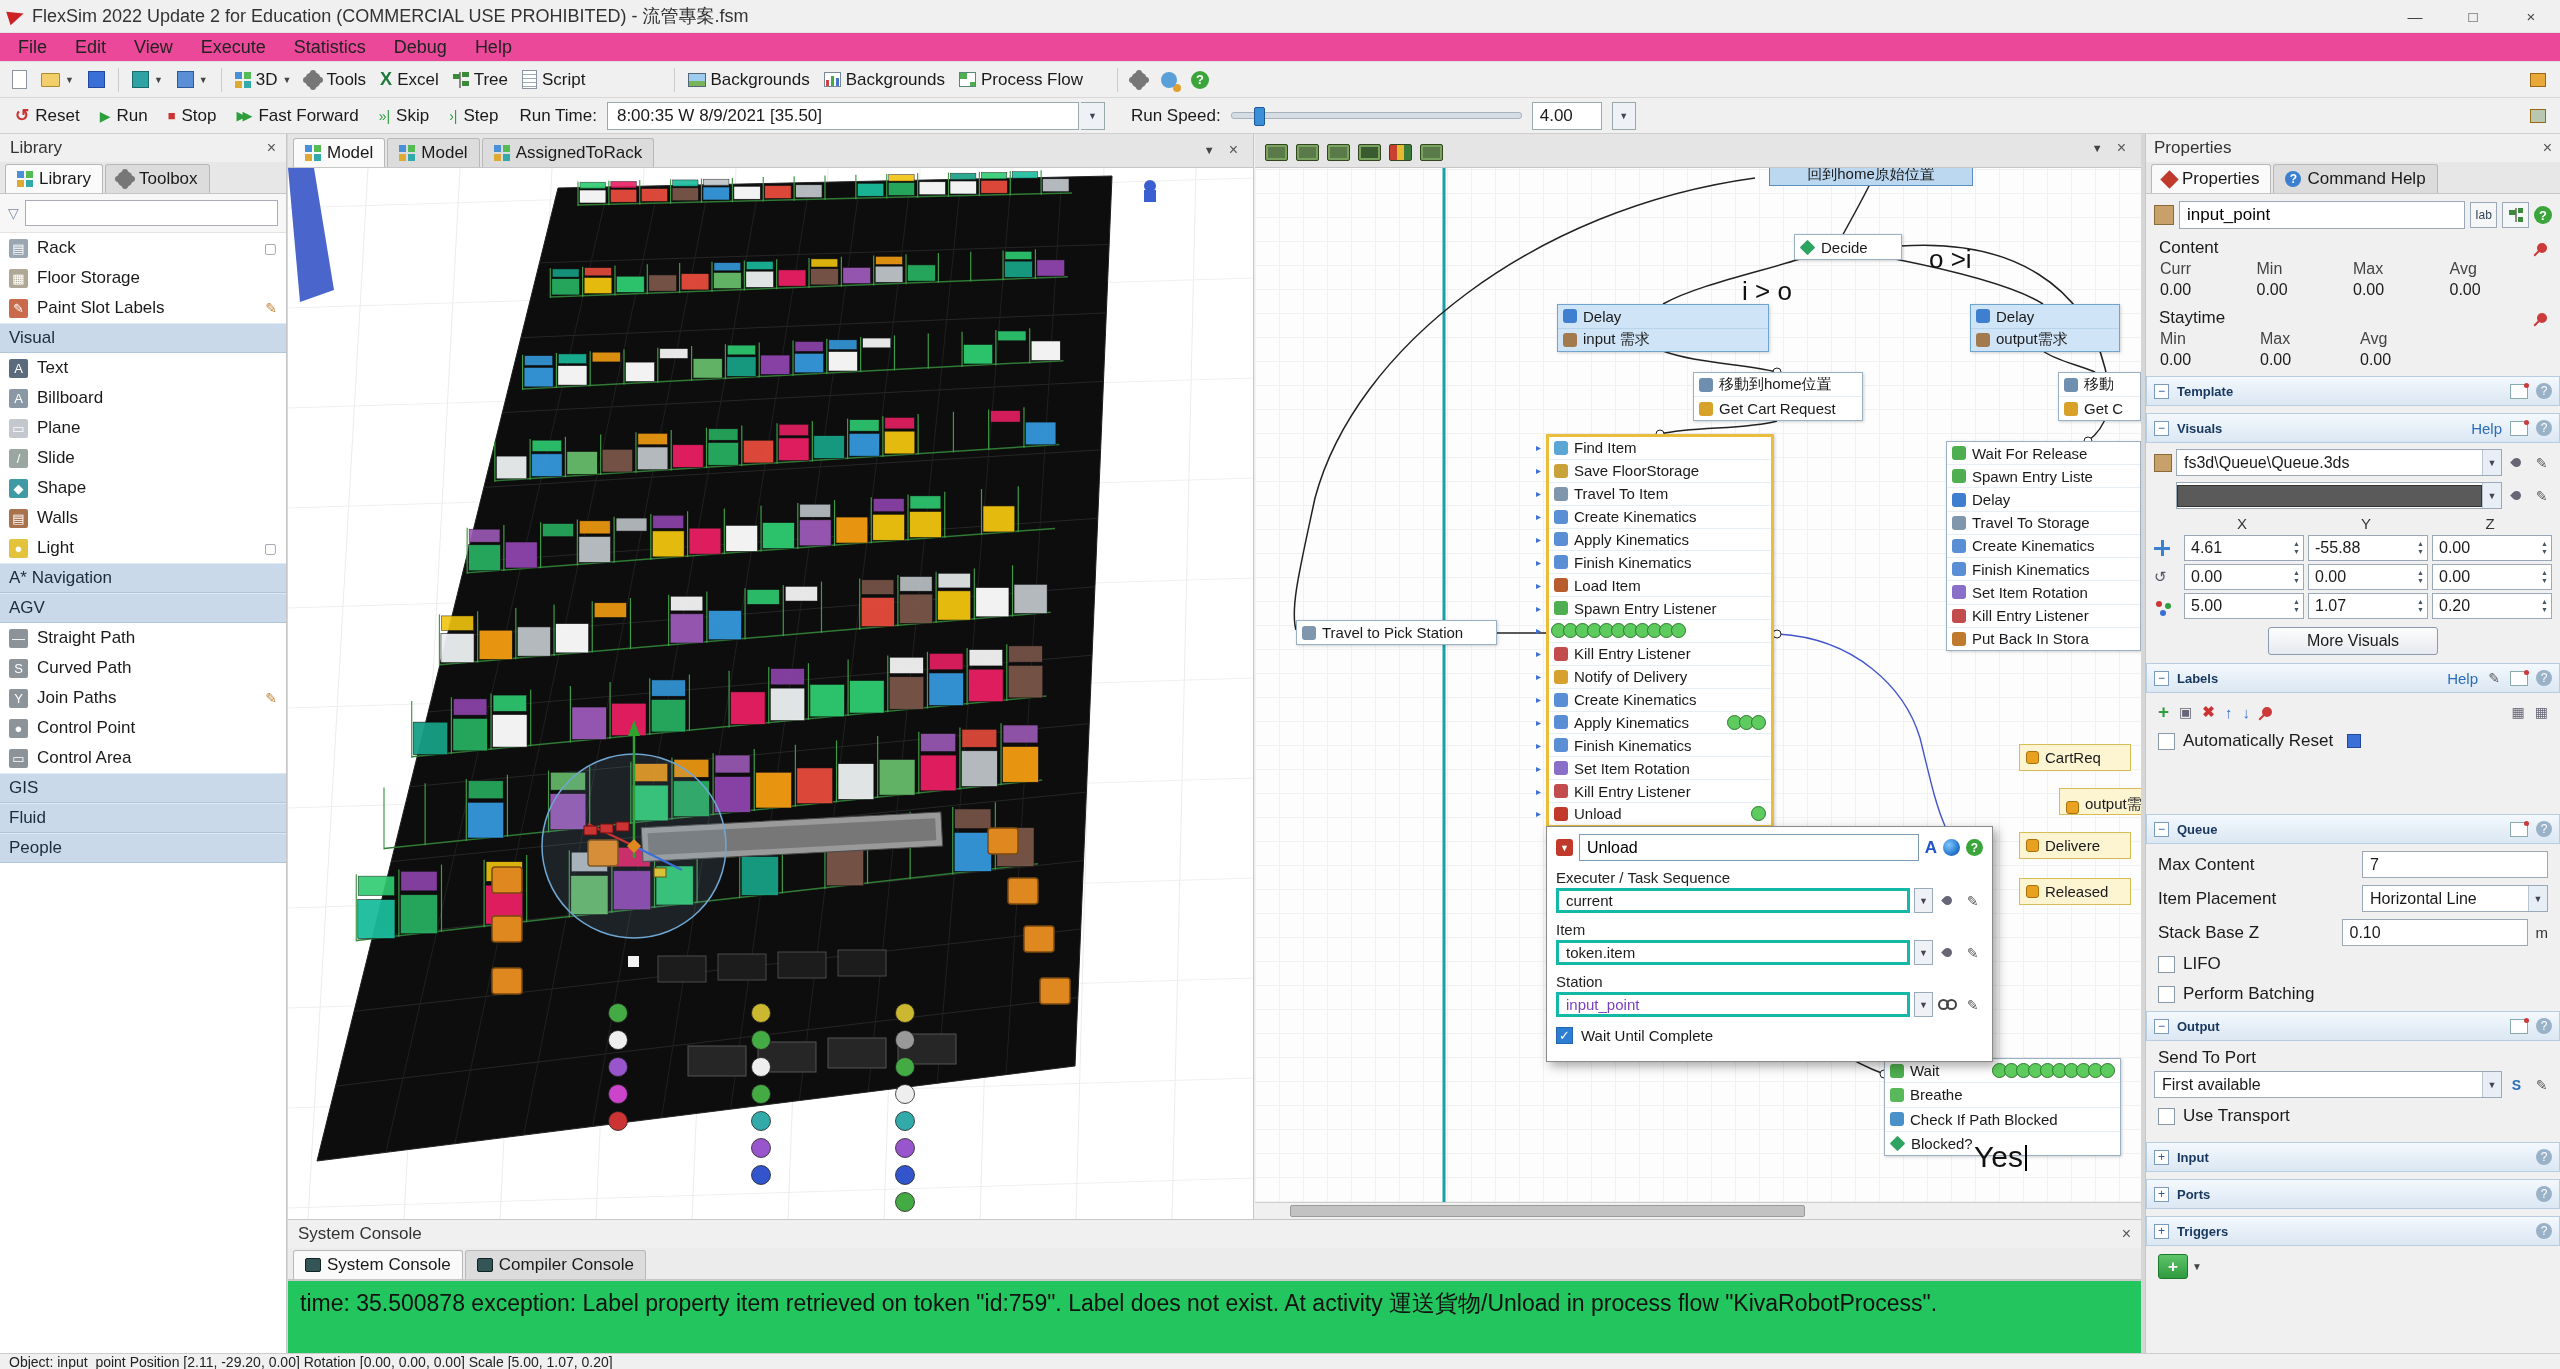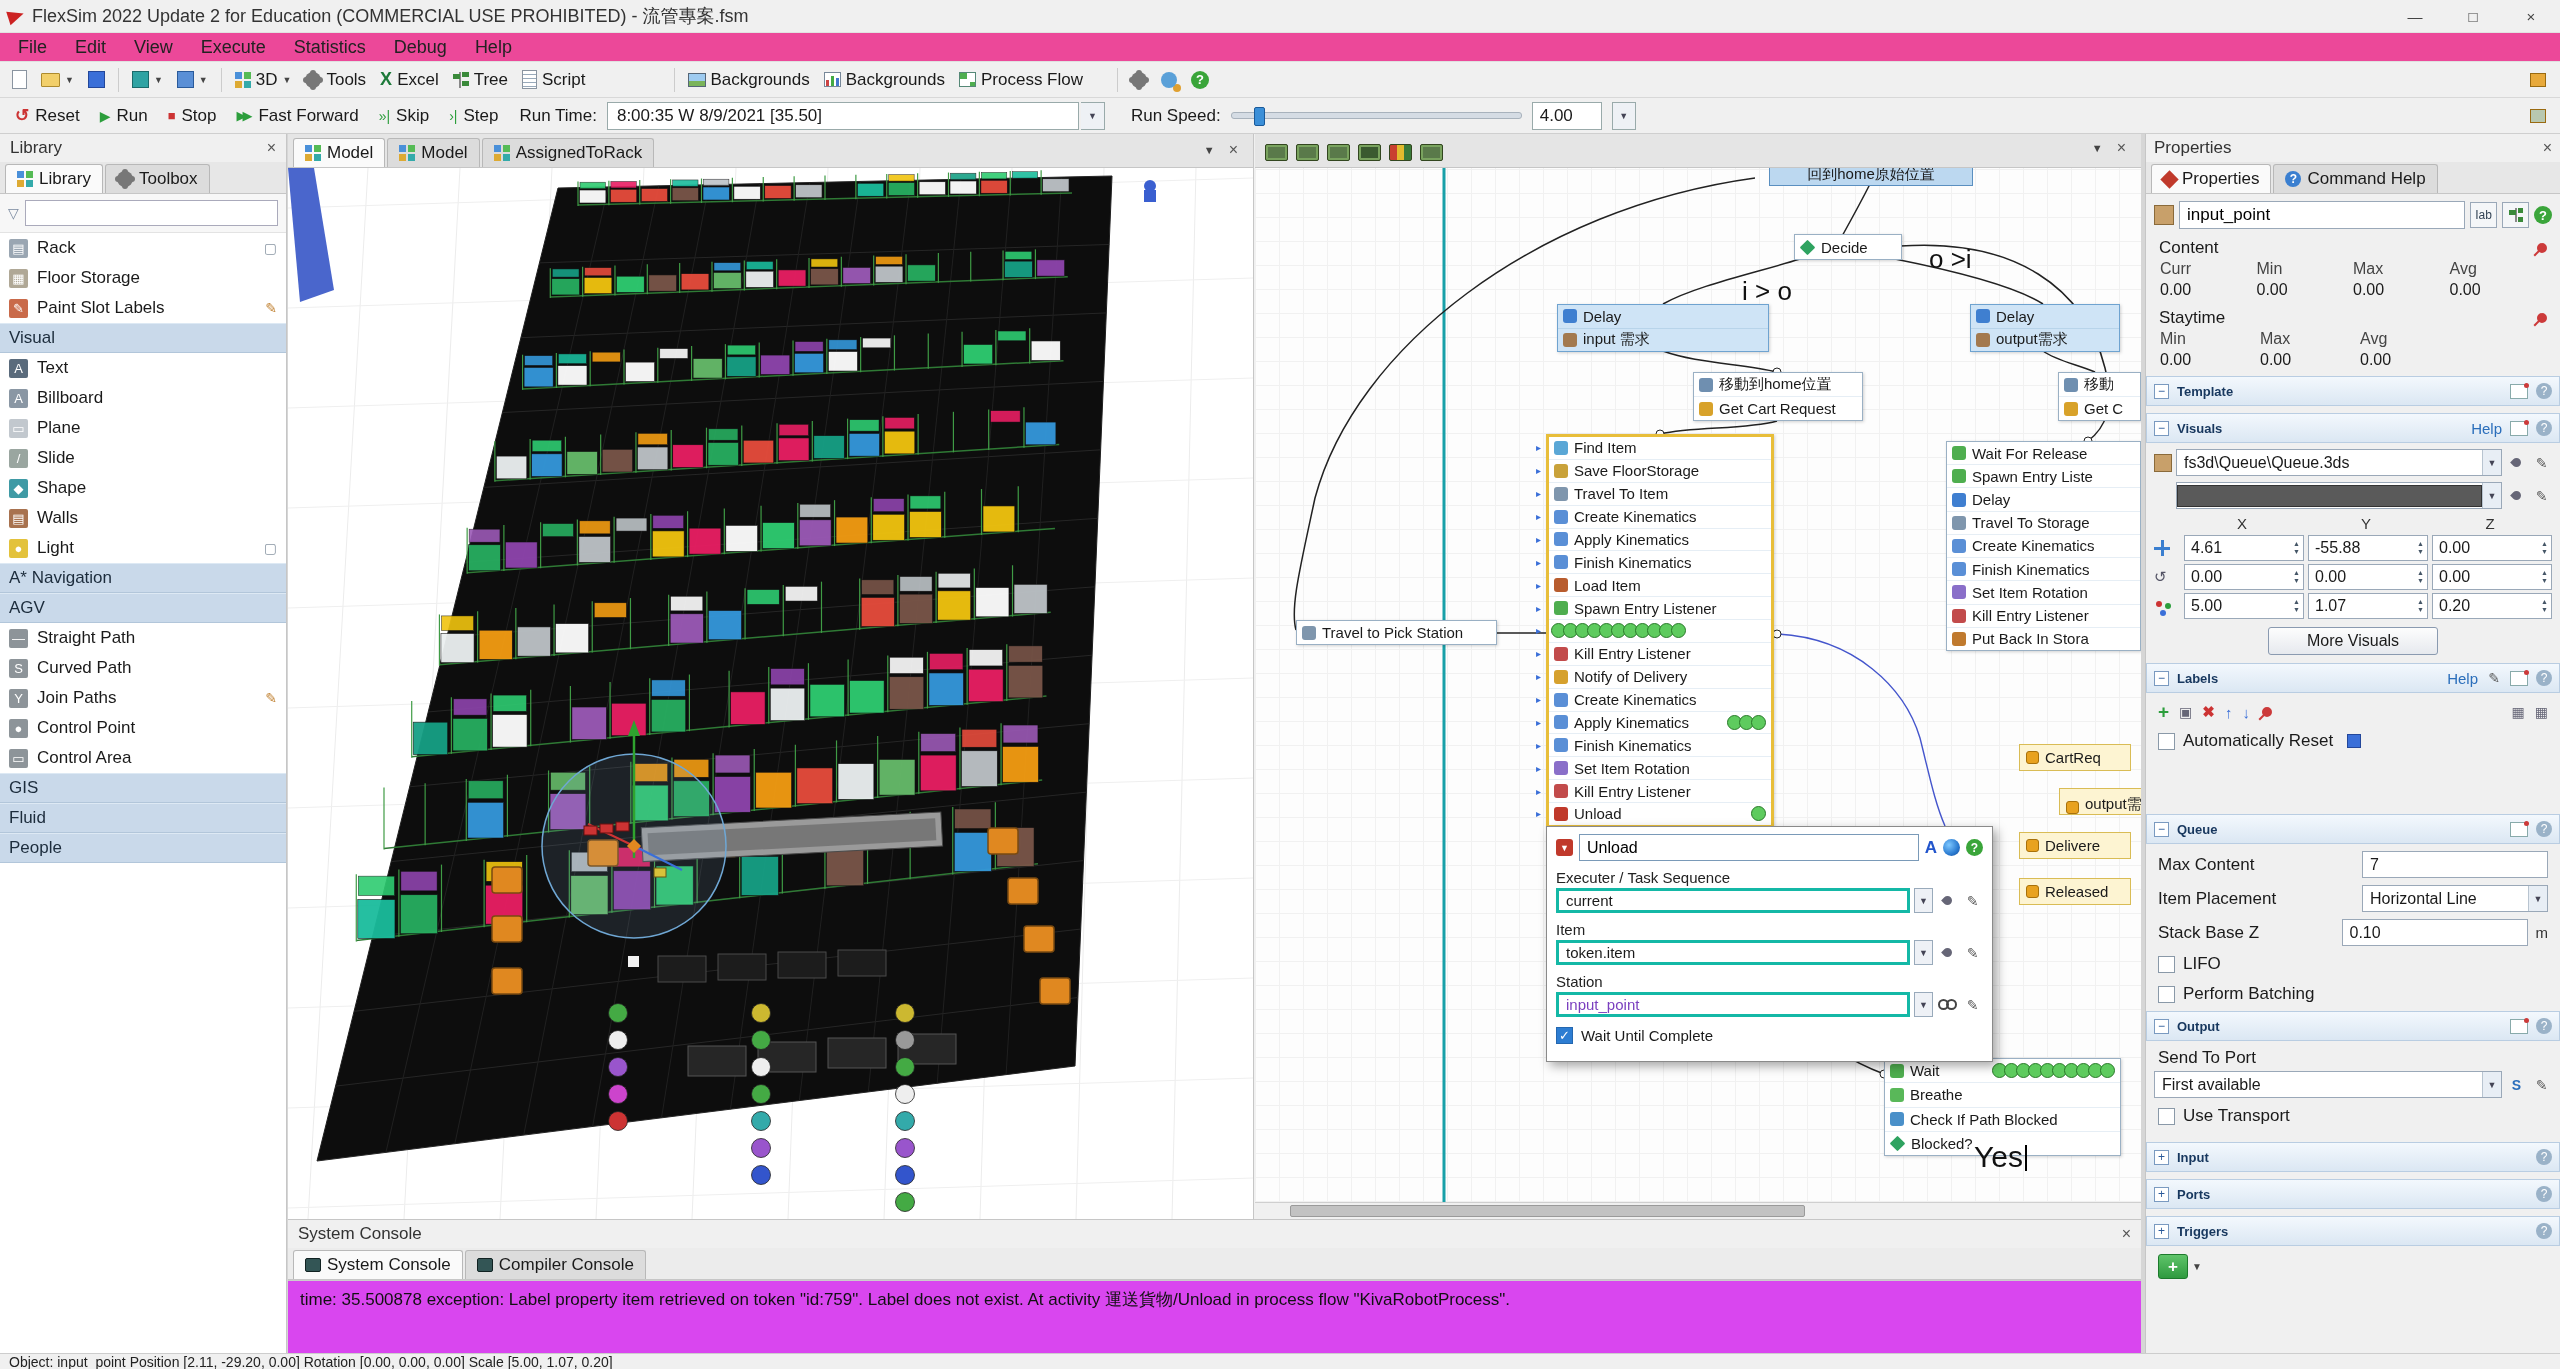--- a/index.html
+++ b/index.html
@@ -164,21 +164,21 @@
 .g-del{color:#cc3333;font-weight:bold;font-size:15px}
 .g-up,.g-dn{color:#3a6fd8;font-size:15px}
 .kvrow{display:flex;align-items:center;margin:7px 12px;gap:8px}
 .kvrow .lab{flex:1}
 .kvrow .ctl{width:186px}
 .unit{color:#333;font-size:15px}
 .plusbtn{width:30px;height:25px;background:linear-gradient(#5fc46a,#2f9a3f);border:1px solid #1d7a2c;border-radius:3px;color:#fff;font-size:17px;font-weight:bold;display:flex;align-items:center;justify-content:center}
 
 #console{position:absolute;left:288px;top:1219px;width:1853px;height:134px;background:#f0f0f0;border-top:1px solid #c6c6c6}
 #console .tabrow{background:#ececec}
-#console .msg{background:#d946ef;border-top:1px solid #ccc;height:73px;padding:7px 12px;font-size:17px;color:#111}
+#console .msg{background:#22c55e;border-top:1px solid #ccc;height:73px;padding:7px 12px;font-size:23px;color:#111}
 .term{width:16px;height:14px;background:#355;border:1px solid #122;border-radius:2px}
 
 #statusbar{position:absolute;left:0;top:1353px;width:2560px;height:16px;background:#f0f0f0;border-top:1px solid #cdcdcd;display:flex;align-items:center;padding:0 9px;font-size:14px;color:#222}
 
 .split{position:absolute;background:#d6d6d6}
 </style>
 </head>
 <body>
 
 <div id="app">

